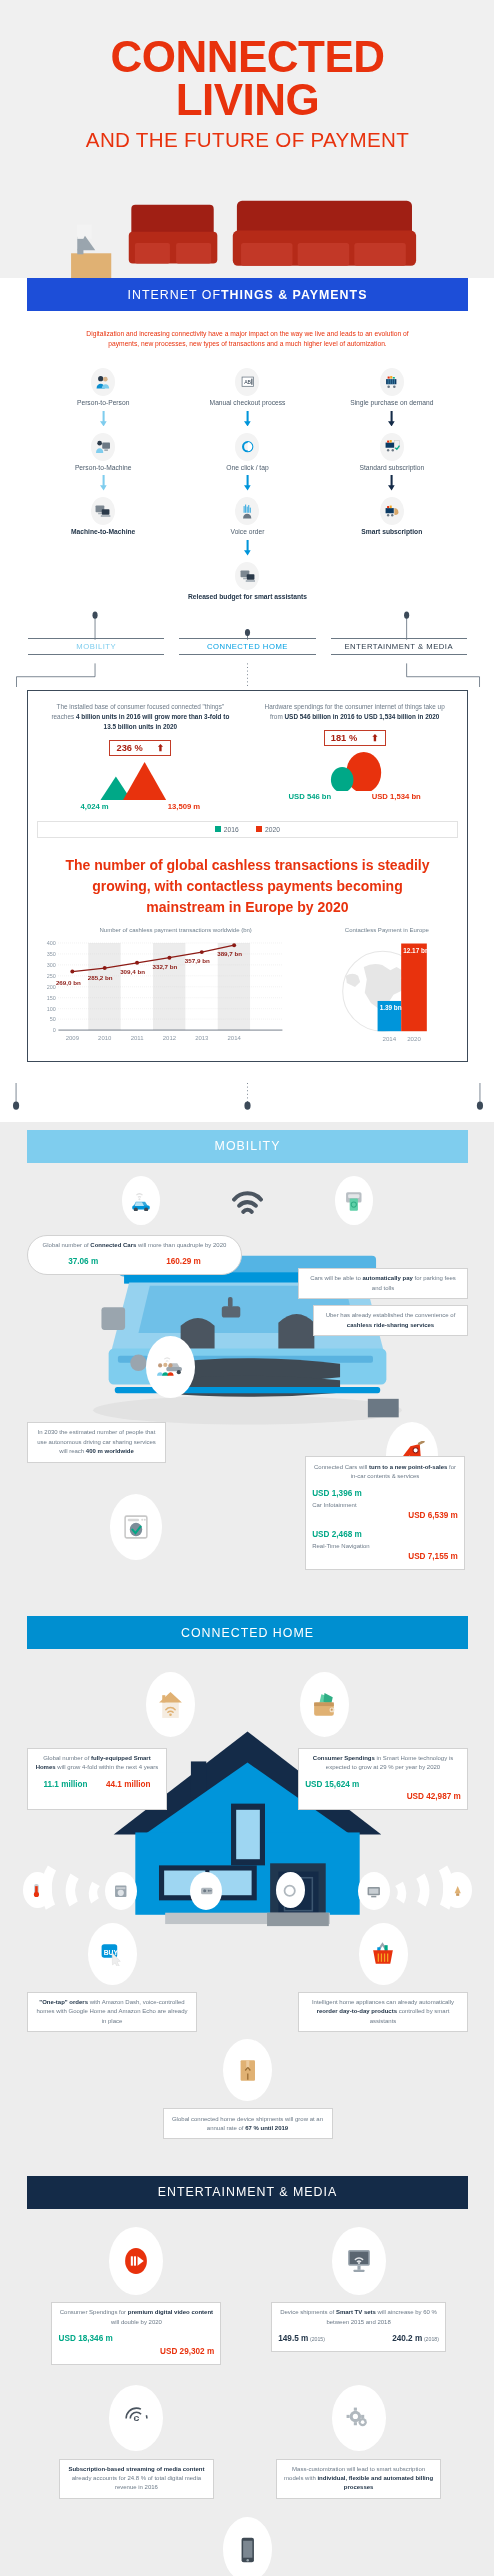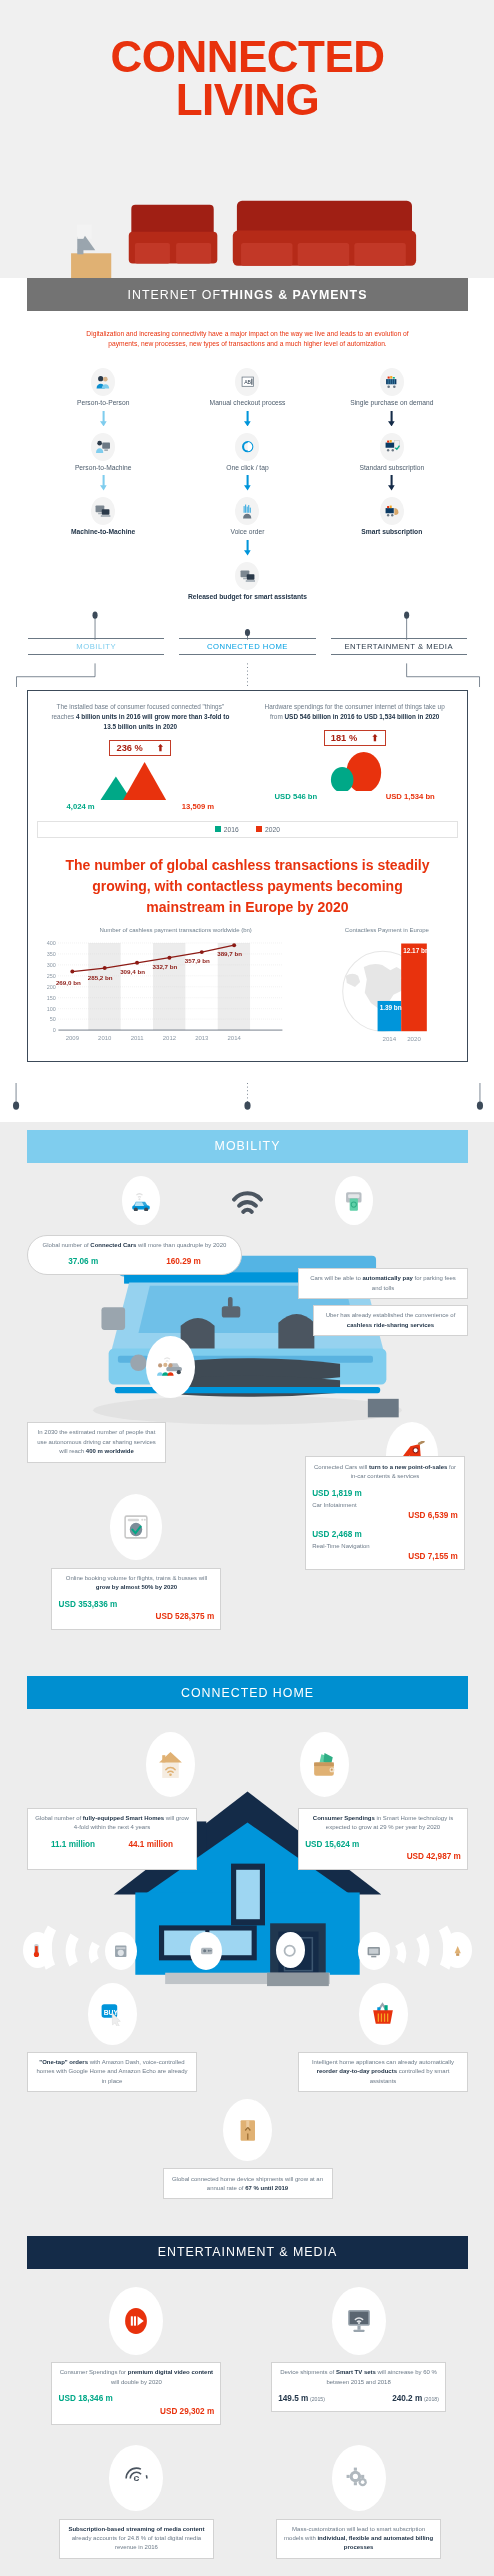--- a/index.html
+++ b/index.html
@@ -22,21 +22,21 @@
   .hero h1 .l2 { display:block; }
   .hero h2 {
     margin-top:7.2px; font-size:20.6px; font-weight:normal; color:#e8320d;
     letter-spacing:0.3px;
   }
   .sofa-wrap { position:absolute; left:0; right:0; bottom:0; height:103px; z-index:2; }
 
   
   .bar { margin:0 27px; height:33px; display:flex; align-items:center; justify-content:center;
          font-size:12.4px; letter-spacing:1px; color:#fff; }
-  .bar.red   { background:#737373; }
+  .bar.red   { background:#1d4ed8; }
   .bar.lblue { background:#7fcdee; }
   .bar.blue  { background:#008fd0; }
   .bar.navy  { background:#142b48; }
   .bar b { font-weight:bold; }
   .bar .thin { font-weight:300; }
 
   
   .iot { background:#fff; position:relative; z-index:1; padding-bottom:3.1px;}
   .intro { color:#e8320d; text-align:center; font-size:6.7px; line-height:1.55;
            padding:17.5px 77px 13.4px; }
@@ -65,21 +65,21 @@
   
   .statbox { margin:3.1px 27px 0; border:0.5px solid #3c4a59; padding:11.3px 5.2px 9.3px; background:#fff;}
   .twocol { display:flex; }
   .col { flex:1; text-align:center; padding:0 13.4px; }
   .col p.t { font-size:6.4px; line-height:1.6; color:#6c7a88; }
   .col p.t b { color:#223549; }
   .pctbox { display:inline-flex; align-items:center; gap:14px; border:0.5px solid #c23b27;
             color:#a81f10; font-weight:bold; font-size:9.3px; padding:2.1px 6.2px; margin:7.2px 0 3.1px; }
   .pctbox .up { font-size:8.8px; }
   .shape-row { display:flex; align-items:flex-end; justify-content:center; gap:1px; height:40px; margin-top:2.1px;}
-  .vals { display:flex; align-items:flex-end; justify-content:center; gap:16px; margin-top:1px; }
+  .vals { display:flex; align-items:flex-end; justify-content:center; gap:2px; margin-top:1px; }
   .v-green { color:#00a887; font-weight:bold; font-size:7.7px; }
   .v-red   { color:#e8320d; font-weight:bold; font-size:7.7px;padding-left:24px; }
 
   .legend { margin:9.3px 4.1px 2.1px; border:0.5px solid #e2e2e2; padding:4.1px;
             display:flex; justify-content:center; gap:17.5px; font-size:6.7px; color:#5d6b79; }
   .legend span.sw { display:inline-block; width:5.7px; height:5.7px; margin-right:3.1px; vertical-align:-0.5px;}
   .sw.g { background:#00a887; } .sw.r { background:#e8320d; }
 
   
   .cash-title { text-align:center; color:#e8320d; font-weight:bold; font-size:14px;
@@ -139,20 +139,21 @@
       <ellipse cx="640" cy="6240" rx="8" ry="11"></ellipse>
     </g>
   </svg>
 
   <div class="hero">
     <div class="hero-inner">
       <h1>
         <span>CONNECTED</span>
         <span class="l2">LIVING</span>
       </h1>
+      <h2>AND THE FUTURE OF PAYMENT</h2>
     </div>
     <svg class="sofa-wrap" viewBox="0 0 960 200" preserveAspectRatio="none">
       <rect x="138" y="152" width="78" height="48" fill="#e0b173"></rect>
       <rect x="150" y="120" width="12" height="34" fill="#9aa5ae"></rect>
       <rect x="150" y="96" width="28" height="28" fill="#f3f3f3"></rect>
       <polygon points="165,118 150,146 185,146" fill="#9aa5ae"></polygon>
       <rect x="255" y="58" width="160" height="90" rx="8" fill="#a01f14"></rect>
       <rect x="250" y="110" width="172" height="62" rx="8" fill="#b52a18"></rect>
       <rect x="262" y="132" width="68" height="40" rx="4" fill="#c23827"></rect>
       <rect x="342" y="132" width="68" height="40" rx="4" fill="#c23827"></rect>
@@ -608,33 +609,26 @@
           <div class="circ" style="width:52px;height:66px;">
             <svg width="28" height="28" viewBox="0 0 54 54">
                 <rect x="6" y="6" width="42" height="42" rx="3" fill="none" stroke="#c8c8c8" stroke-width="3"></rect>
                 <rect x="11" y="11" width="22" height="5" rx="2.5" fill="#d8d8d8"></rect>
                 <circle cx="39" cy="13" r="2" fill="#d8d8d8"></circle>
                 <circle cx="44" cy="13" r="2" fill="#d8d8d8"></circle>
                 <ellipse cx="27" cy="32" rx="12" ry="13" fill="#7c8d99"></ellipse>
                 <path d="M20 32l6 7 10-13" stroke="#00a887" stroke-width="4" fill="none" stroke-linecap="round"></path>
               </svg>
           </div>
-          <div class="callout pad-t" style="width:170px;">
-            <span>Online booking volume for flights, trains &amp; busses will </span><b>grow by almost 50% by 2020</b>
-            <div style="margin-top:6.2px; text-align:left;">
-              <div class="num-g">USD 353,836 m</div>
-              <div class="num-r" style="text-align:right;">USD 528,375 m</div>
-            </div>
-          </div>
         </div>
         <div class="cell">
           <div class="callout" style="width:160px; margin-left:auto; margin-top:-38px;">
             <span>Connected Cars will </span><b>turn to a new point-of-sales</b><span> for in-car contents &amp; services</span>
             <div style="margin-top:7.2px; text-align:left;">
-              <div class="num-g">USD 1,819 m</div>
+              <div class="num-g">USD 1,396 m</div>
               <div style="font-size:6px;color:#6c7a88;">Car Infotainment</div>
               <div class="num-r" style="text-align:right;">USD 6,539 m</div>
             </div>
             <div style="margin-top:6.2px; text-align:left;">
               <div class="num-g">USD 2,468 m</div>
               <div style="font-size:6px;color:#6c7a88;">Real-Time Navigation</div>
               <div class="num-r" style="text-align:right;">USD 7,155 m</div>
             </div>
           </div>
         </div>
@@ -692,21 +686,21 @@
               <path d="M28 4 l16 8 -4 18-14-10z" fill="#2fae85"></path>
               <rect x="8" y="22" width="38" height="26" rx="4" fill="#e0b173"></rect>
               <rect x="8" y="22" width="38" height="7" fill="#c9985d"></rect>
               <rect x="38" y="32" width="9" height="9" rx="3" fill="#f1e0c8"></rect>
               <circle cx="42" cy="36" r="2" fill="#c9985d"></circle>
             </svg>
         </div>
       </div>
 
       <div style="position:relative; z-index:3; display:flex; justify-content:space-between; padding:10.3px 27px 0;">
-        <div class="callout" style="width:170px;">
+        <div class="callout" style="width:140px;">
           <span>Global number of </span><b>fully-equipped Smart Homes</b><span> will grow 4-fold within the next 4 years</span>
           <div style="display:flex; justify-content:space-around; margin-top:6.2px;">
             <span class="num-g">11.1 million</span>
             <span class="num-r">44.1 million</span>
           </div>
         </div>
         <div class="callout" style="width:170px;">
           <b>Consumer Spendings</b><span> in Smart Home technology is expected to grow at 29 % per year by 2020</span>
           <div style="margin-top:6.2px; text-align:left;">
             <div class="num-g">USD 15,624 m</div>

